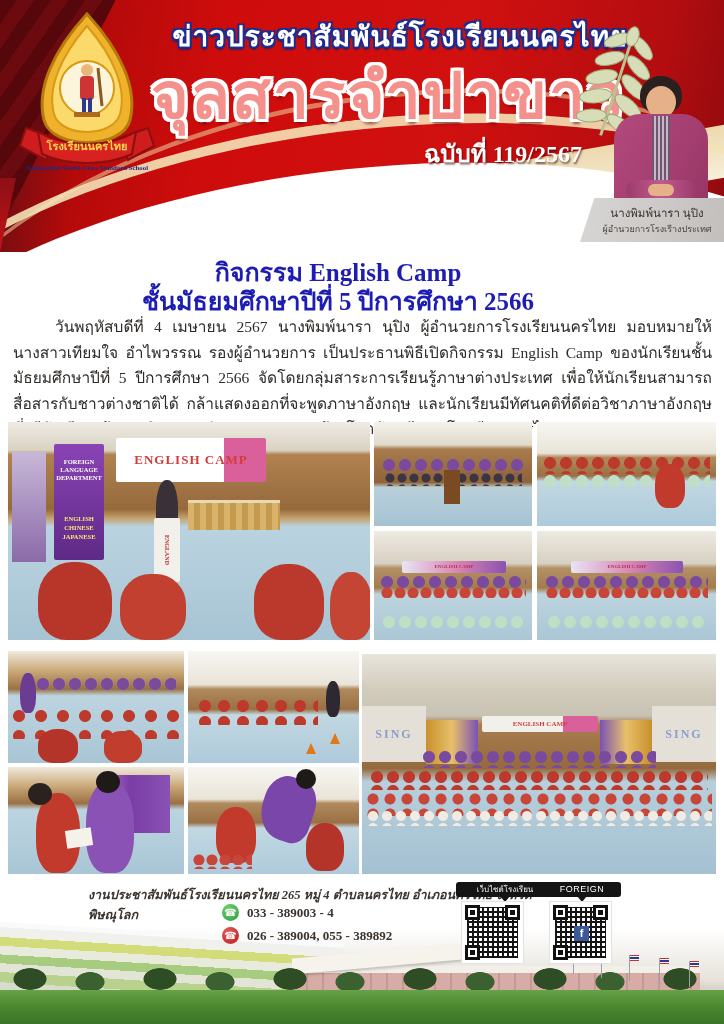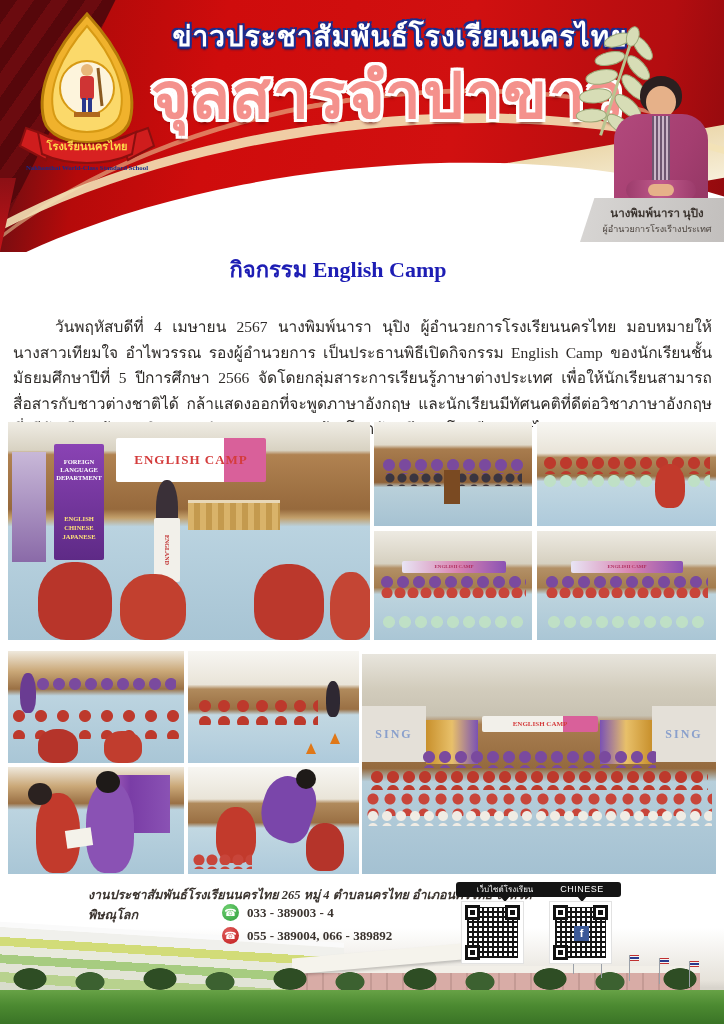--- a/index.html
+++ b/index.html
@@ -49,26 +49,26 @@
   .dir-body { position:absolute; left:18px; top:64px; width:94px; height:126px;
     border-radius:26px 26px 0 0; background:linear-gradient(120deg,#b2497c 0%,#a43e70 55%,#8e3560 100%); }
   .dir-shirt { position:absolute; left:56px; top:66px; width:18px; height:70px;
     background:repeating-linear-gradient(90deg,#6e5670 0 2px,#cbb6c8 2px 4px); }
   .dir-arms { position:absolute; left:30px; top:130px; width:70px; height:20px; border-radius:10px;
     background:linear-gradient(90deg,#9c3c6c,#c05a8c 50%,#9c3c6c); }
   .dir-hands { position:absolute; left:52px; top:134px; width:26px; height:12px; border-radius:6px; background:#e6b189; }
   .dir-plate { position:absolute; left:580px; top:198px; width:144px; height:44px;
     background:linear-gradient(100deg,#d8d6d4,#c2bfbd); clip-path:polygon(10% 0,100% 0,100% 100%,0 100%);
     display:flex; flex-direction:column; justify-content:center; text-align:center; padding-left:10px; }
-  .dir-name { font-size:11.5px; font-weight:bold; color:#3c3530; }
+  .dir-name { font-size:11.5px; font-weight:normal; color:#3c3530; }
   .dir-title { font-size:9px; color:#4a423c; }
 
   
   .art-t { position:absolute; left:0; width:676px; text-align:center; font-weight:bold;
-    color:#1d1db4; font-size:22px; }
+    color:#1d1db4; font-size:25px; }
   .art-t1 { top:252px; } .art-t2 { top:281px; }
   .art-body { position:absolute; left:13px; top:314px; width:699px; font-size:15.5px;
     line-height:25.5px; color:#2e2b28; text-align:justify; text-indent:42px; }
 
   
   .ph { position:absolute; overflow:hidden; background:#dfd9cc; }
   .abs { position:absolute; }
   .crowd { position:absolute; background-repeat:repeat; background-size:16px 14px; }
   .crowd.c-red    { background-image:radial-gradient(circle at 7px 7px,#bd392c 5.5px,rgba(0,0,0,0) 6.5px); }
   .crowd.c-red2   { background-image:radial-gradient(circle at 7px 7px,#c8453a 5px,rgba(0,0,0,0) 6px); background-size:13px 12px; }
@@ -164,20 +164,21 @@
           <ellipse cx="72" cy="58" rx="16" ry="7" transform="rotate(28 72 58)"></ellipse>
           <ellipse cx="38" cy="78" rx="16" ry="7" transform="rotate(-24 38 78)"></ellipse>
           <ellipse cx="72" cy="78" rx="16" ry="7" transform="rotate(24 72 78)"></ellipse>
           <ellipse cx="40" cy="98" rx="15" ry="6.5" transform="rotate(-20 40 98)"></ellipse>
           <ellipse cx="70" cy="98" rx="15" ry="6.5" transform="rotate(20 70 98)"></ellipse>
           <ellipse cx="55" cy="10" rx="6" ry="10"></ellipse>
         </g>
       </g>
     </svg>
 
+    <div class="issue">ฉบับที่ 119/2567</div>
 
     <svg class="logo" viewBox="0 0 142 172">
       <path d="M71 4 C38 40, 20 78, 28 110 C36 140, 106 140, 114 110 C122 78, 104 40, 71 4 Z" fill="#f0b22c" stroke="#b57b08" stroke-width="3"></path>
       <path d="M71 16 C45 46, 31 78, 38 104 C45 128, 97 128, 104 104 C111 78, 97 46, 71 16 Z" fill="#fbd96a" stroke="#d79a14" stroke-width="2"></path>
       <circle cx="71" cy="78" r="27" fill="#fdf4dc" stroke="#d79a14" stroke-width="2"></circle>
       <circle cx="71" cy="60" r="6" fill="#e8b87a"></circle>
       <rect x="64" y="66" width="14" height="24" rx="4" fill="#cf3434"></rect>
       <rect x="66" y="88" width="4" height="14" fill="#2b3a8c"></rect>
       <rect x="72" y="88" width="4" height="14" fill="#2b3a8c"></rect>
       <line x1="82" y1="58" x2="86" y2="96" stroke="#8a5a20" stroke-width="3"></line>
@@ -198,20 +199,21 @@
       <div class="dir-hands"></div>
     </div>
     <div class="dir-plate">
       <div class="dir-name">นางพิมพ์นารา นุปิง</div>
       <div class="dir-title">ผู้อำนวยการโรงเรีางประเทศ</div>
     </div>
   </div>
   <div class="left-sliver"></div>
 
   <div class="art-t art-t1">กิจกรรม English Camp</div>
+  <div class="art-t art-t2">ชั้นมัธยมศึกษาปีที่ 5 ปีการศึกษา 2566</div>
   <p class="art-body">วันพฤหัสบดีที่ 4 เมษายน 2567 นางพิมพ์นารา นุปิง ผู้อำนวยการโรงเรียนนครไทย มอบหมายให้ นางสาวเทียมใจ อำไพวรรณ รองผู้อำนวยการ เป็นประธานพิธีเปิดกิจกรรม English Camp ของนักเรียนชั้นมัธยมศึกษาปีที่ 5 ปีการศึกษา 2566 จัดโดยกลุ่มสาระการเรียนรู้ภาษาต่างประเทศ เพื่อให้นักเรียนสามารถสื่อสารกับชาวต่างชาติได้ กล้าแสดงออกที่จะพูดภาษาอังกฤษ และนักเรียนมีทัศนคติที่ดีต่อวิชาภาษาอังกฤษ ซึ่งมีนักเรียนเข้าร่วมกิจกรรม จำนวน 30 คน ณ ห้องโสตทัศนศึกษา โรงเรียนนครไทย</p>
 
   <div class="ph sc-stage" style="left:8px;top:422px;width:362px;height:218px;">
     <div class="banner" style="left:108px;top:16px;width:150px;height:44px;background:linear-gradient(90deg,#ffffff 0 72%,#d9609a 72%);color:#d43c3c;font-size:13px;line-height:44px;letter-spacing:1px;">ENGLISH CAMP</div>
     <div class="banner" style="left:46px;top:22px;width:50px;height:116px;background:linear-gradient(180deg,#8a43b4,#5e2a86);font-size:6.5px;padding-top:14px;line-height:8px;">FOREIGN LANGUAGE DEPARTMENT</div>
     <div class="banner" style="left:46px;top:92px;width:50px;height:46px;background:rgba(0,0,0,0);font-size:6.5px;line-height:9px;color:#ffe27a;">ENGLISH CHINESE JAPANESE</div>
     <div class="abs" style="left:4px;top:30px;width:34px;height:110px;background:linear-gradient(180deg,#c8b8d8,#8a6aa8);"></div>
     <div class="abs" style="left:180px;top:78px;width:92px;height:30px;background:repeating-linear-gradient(90deg,#d9b36a 0 6px,#c49a4e 6px 12px);border-top:3px solid #e8d8b8;"></div>
     <div class="blob" style="left:148px;top:58px;width:22px;height:60px;background:#3a3038;"></div>
     <div class="banner" style="left:146px;top:96px;width:26px;height:64px;background:#f2f0ea;color:#c03030;font-size:6px;writing-mode:vertical-rl;line-height:26px;">ENGLAND</div>
@@ -307,32 +309,32 @@
       <div class="lawn"></div>
     </div>
 
     <div class="addr">งานประชาสัมพันธ์โรงเรียนนครไทย  265 หมู่ 4 ตำบลนครไทย อำเภอนครไทย จังหวัดพิษณุโลก</div>
     <div class="ph-row ph1">
       <span class="cicon green">☎</span>
       <span>033 - 389003 - 4</span>
     </div>
     <div class="ph-row ph2">
       <span class="cicon red">☎</span>
-      <span>055 - 389004, 066 - 389892</span>
+      <span>026 - 389004, 055 - 389892</span>
     </div>
 
     <div class="qr-tag" style="left:456px;top:2px;width:98px;font-size:8px;">เว็บไซต์โรงเรียน</div>
     <div class="qr" style="left:461px;top:21px;">
       <div class="qr-noise"></div>
       <div class="qr-eye tl"></div>
       <div class="qr-eye tr"></div>
       <div class="qr-eye bl"></div>
     </div>
 
-    <div class="qr-tag" style="left:543px;top:2px;width:78px;font-size:9px;letter-spacing:.5px;">CHINESE</div>
+    <div class="qr-tag" style="left:543px;top:2px;width:78px;font-size:9px;letter-spacing:.5px;">FOREIGN</div>
     <div class="qr" style="left:549px;top:21px;">
       <div class="qr-noise"></div>
       <div class="qr-eye tl"></div>
       <div class="qr-eye tr"></div>
       <div class="qr-eye bl"></div>
       <div class="fb-center">f</div>
     </div>
   </div>
 
 </div>

